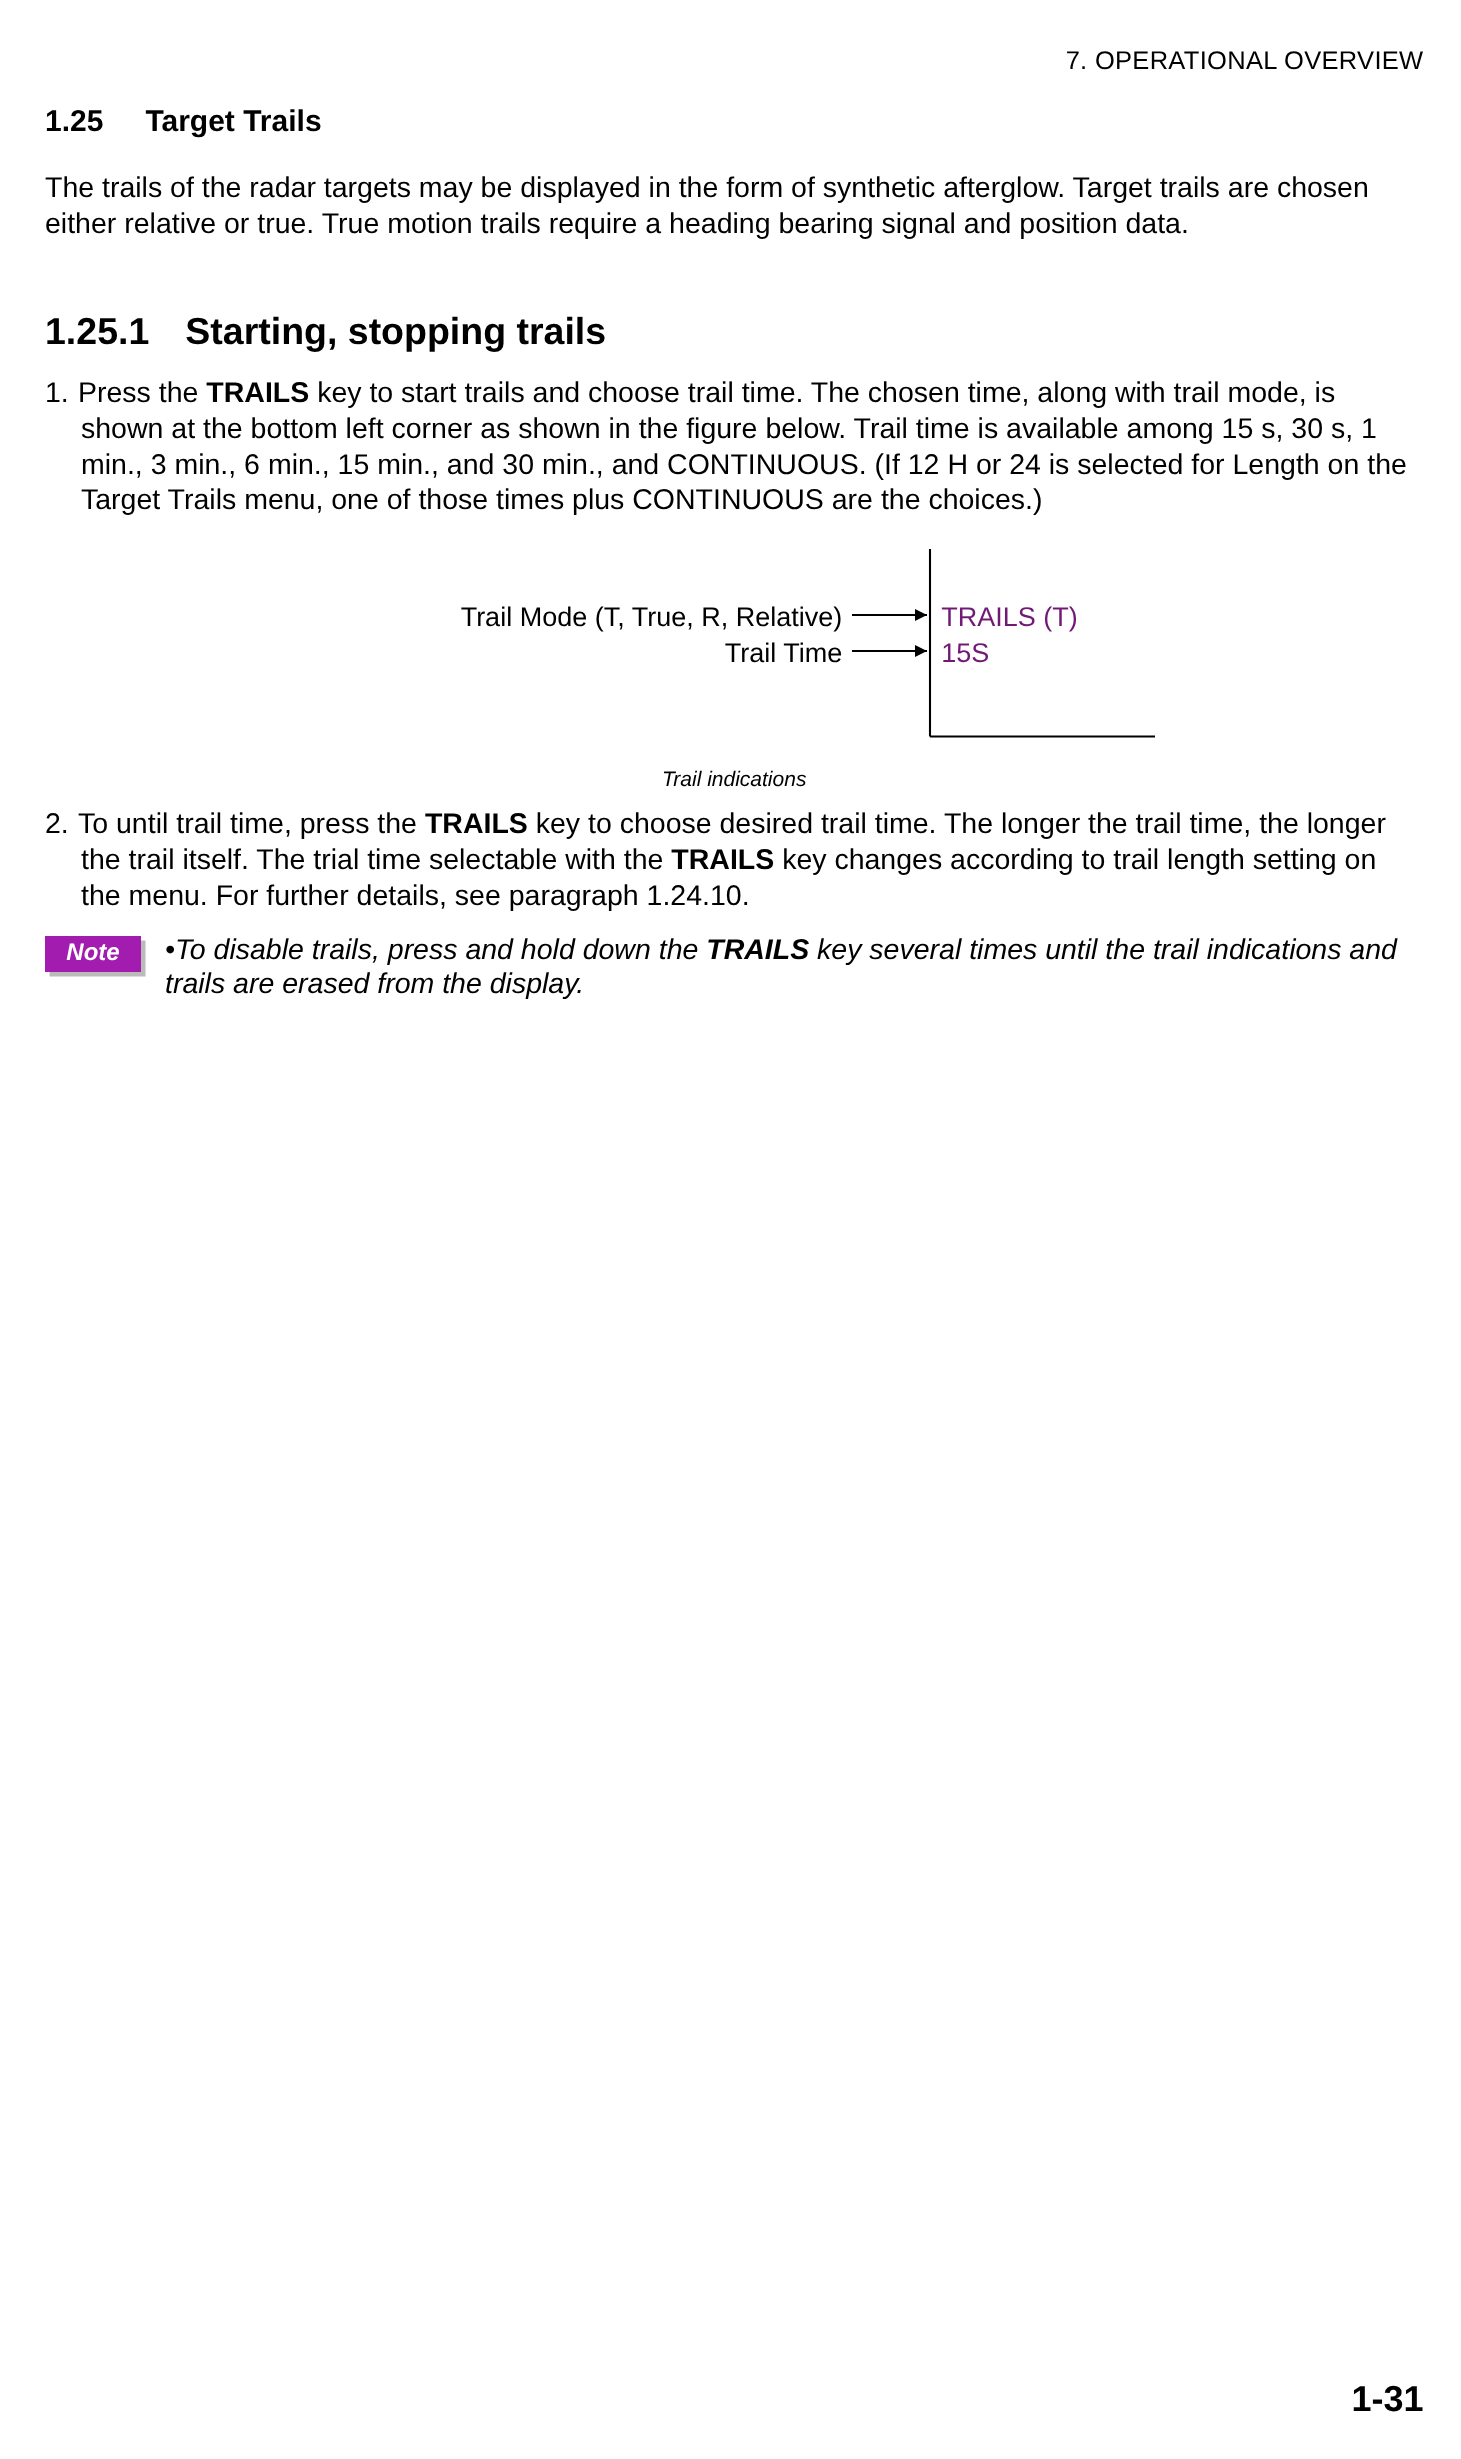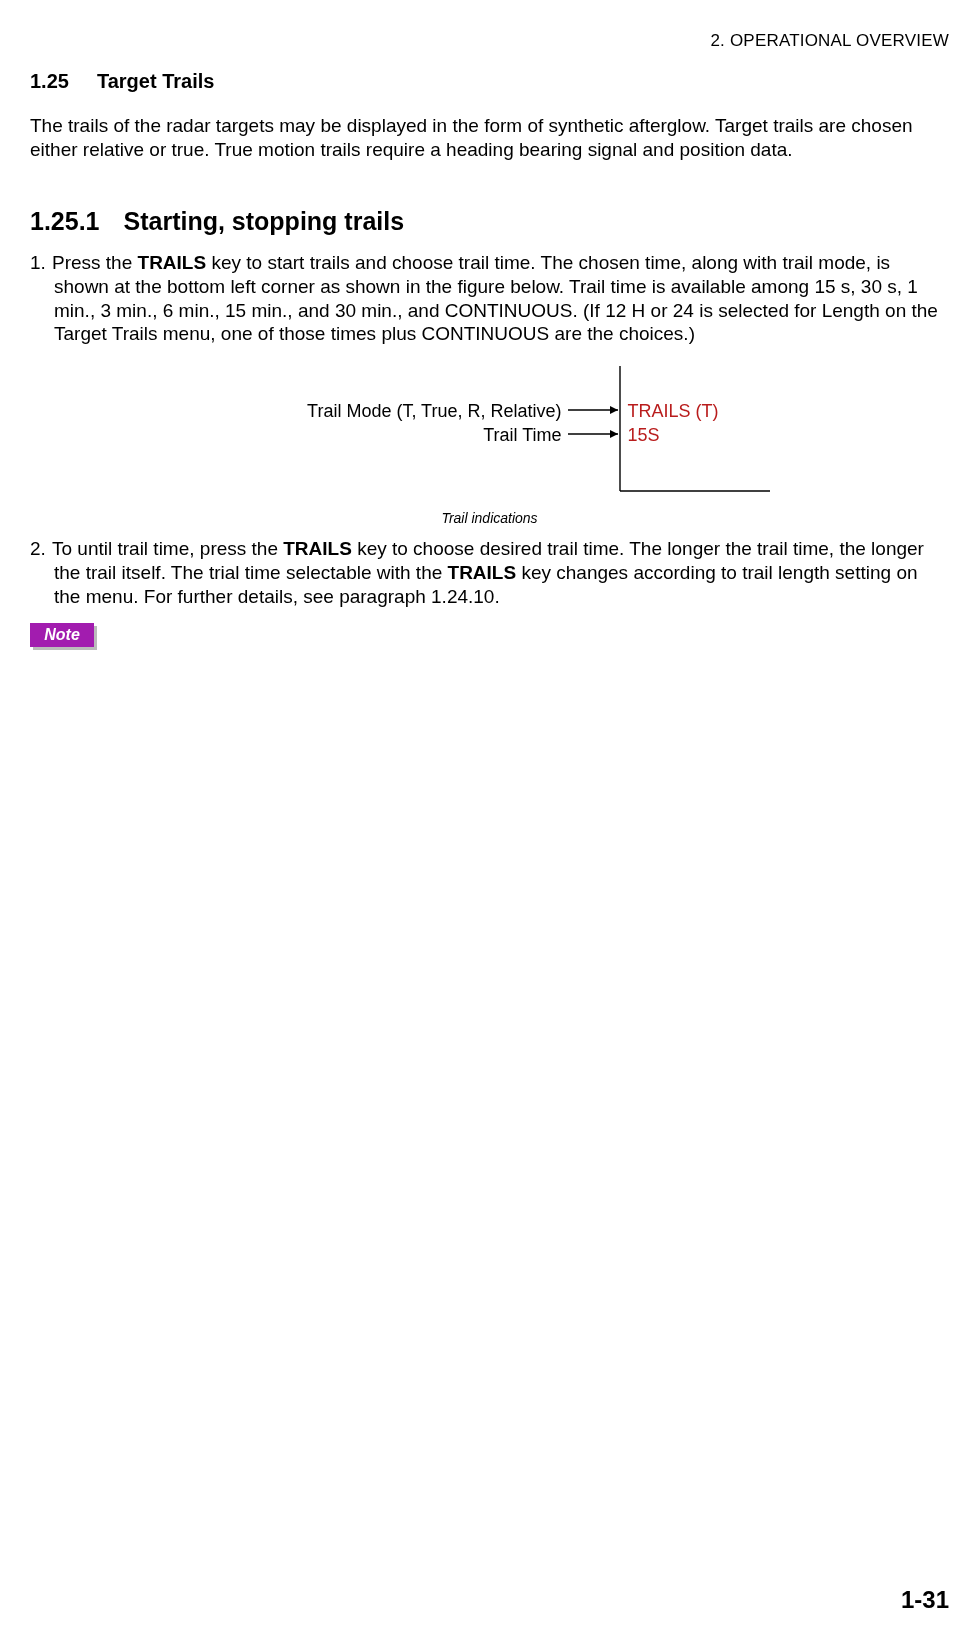--- a/index.html
+++ b/index.html
@@ -31,36 +31,36 @@
     margin: 0 0 14px 0;
   }
   h2.subsection .num { display:inline-block; margin-right: 24px; margin-top: 20px; }
   ol.steps { margin: 0; padding: 0; list-style: none; }
   ol.steps > li { margin: 0 0 12px 0; padding-left: 24px; text-indent: -24px; }
   ol.steps .marker { display:inline-block; width:22px; text-indent:0; }
   .bold { font-weight: bold; }
   .figure-wrap { margin: 20px 0 8px 0; text-align:center; }
   .figure { display:inline-block; position:relative; width: 640px; height: 130px; }
   .figure .label { position:absolute; font-size:18px; white-space:nowrap; }
-  .figure .display-box { position:absolute; font-size:18px; color:#b91c1c; white-space:nowrap; text-align:left; }
+  .figure .display-box { position:absolute; font-size:18px; color:#701a75; white-space:nowrap; text-align:left; }
   .figure svg { position:absolute; left:0; top:0; }
   .caption { text-align:center; font-style: italic; font-size:14px; margin: 6px 0 10px 0; }
   .note-row { display:flex; align-items:flex-start; margin-top: 10px; }
   .note-badge-wrap { position:relative; flex: 0 0 auto; margin-right: 16px; margin-top:2px; }
   .note-shadow { position:absolute; left:3px; top:3px; width:64px; height:24px; background:#bbb; }
   .note-badge { position:relative; width:64px; height:24px; background:#a21caf; color:#fff; font-style:italic; font-weight:bold; font-size:16px; display:flex; align-items:center; justify-content:center; }
   .note-body { flex:1; font-style: italic; }
   .note-body p { margin: 0 0 16px 0; }
   .footer-pn { position: fixed; bottom: 24px; right: 25px; font-size: 24px; font-weight: bold; }
   @media print { .footer-pn { position:absolute; } }
 </style>
 </head>
 <body>
 
-<div class="header-right">2. OPERATIONAL OVERVIEW</div>
+<div class="header-right">7. OPERATIONAL OVERVIEW</div>
 
 <h1 class="section">
   <span class="num">1.25</span><span>Target Trails</span>
 </h1>
 
 <p class="intro">The trails of the radar targets may be displayed in the form of synthetic afterglow. Target trails are chosen either relative or true. True motion trails require a heading bearing signal and position data.</p>
 
 <h2 class="subsection">
   <span class="num">1.25.1</span><span>Starting, stopping trails</span>
 </h2>
@@ -94,16 +94,17 @@
     <span class="marker">2.</span><span>To until trail time, press the </span><span class="bold">TRAILS</span><span> key to choose desired trail time. The longer the trail time, the longer the trail itself. The trial time selectable with the </span><span class="bold">TRAILS</span><span> key changes according to trail length setting on the menu. For further details, see paragraph 1.24.10.</span>
   </li>
 </ol>
 
 <div class="note-row">
   <div class="note-badge-wrap">
     <div class="note-shadow"></div>
     <div class="note-badge">Note</div>
   </div>
   <div class="note-body">
+    <p><span>•To disable trails, press and hold down the </span><span class="bold">TRAILS</span><span> key several times until the trail indications and trails are erased from the display.</span></p>
   </div>
 </div>
 
 <div class="footer-pn">1-31</div>
 
 </body></html>

